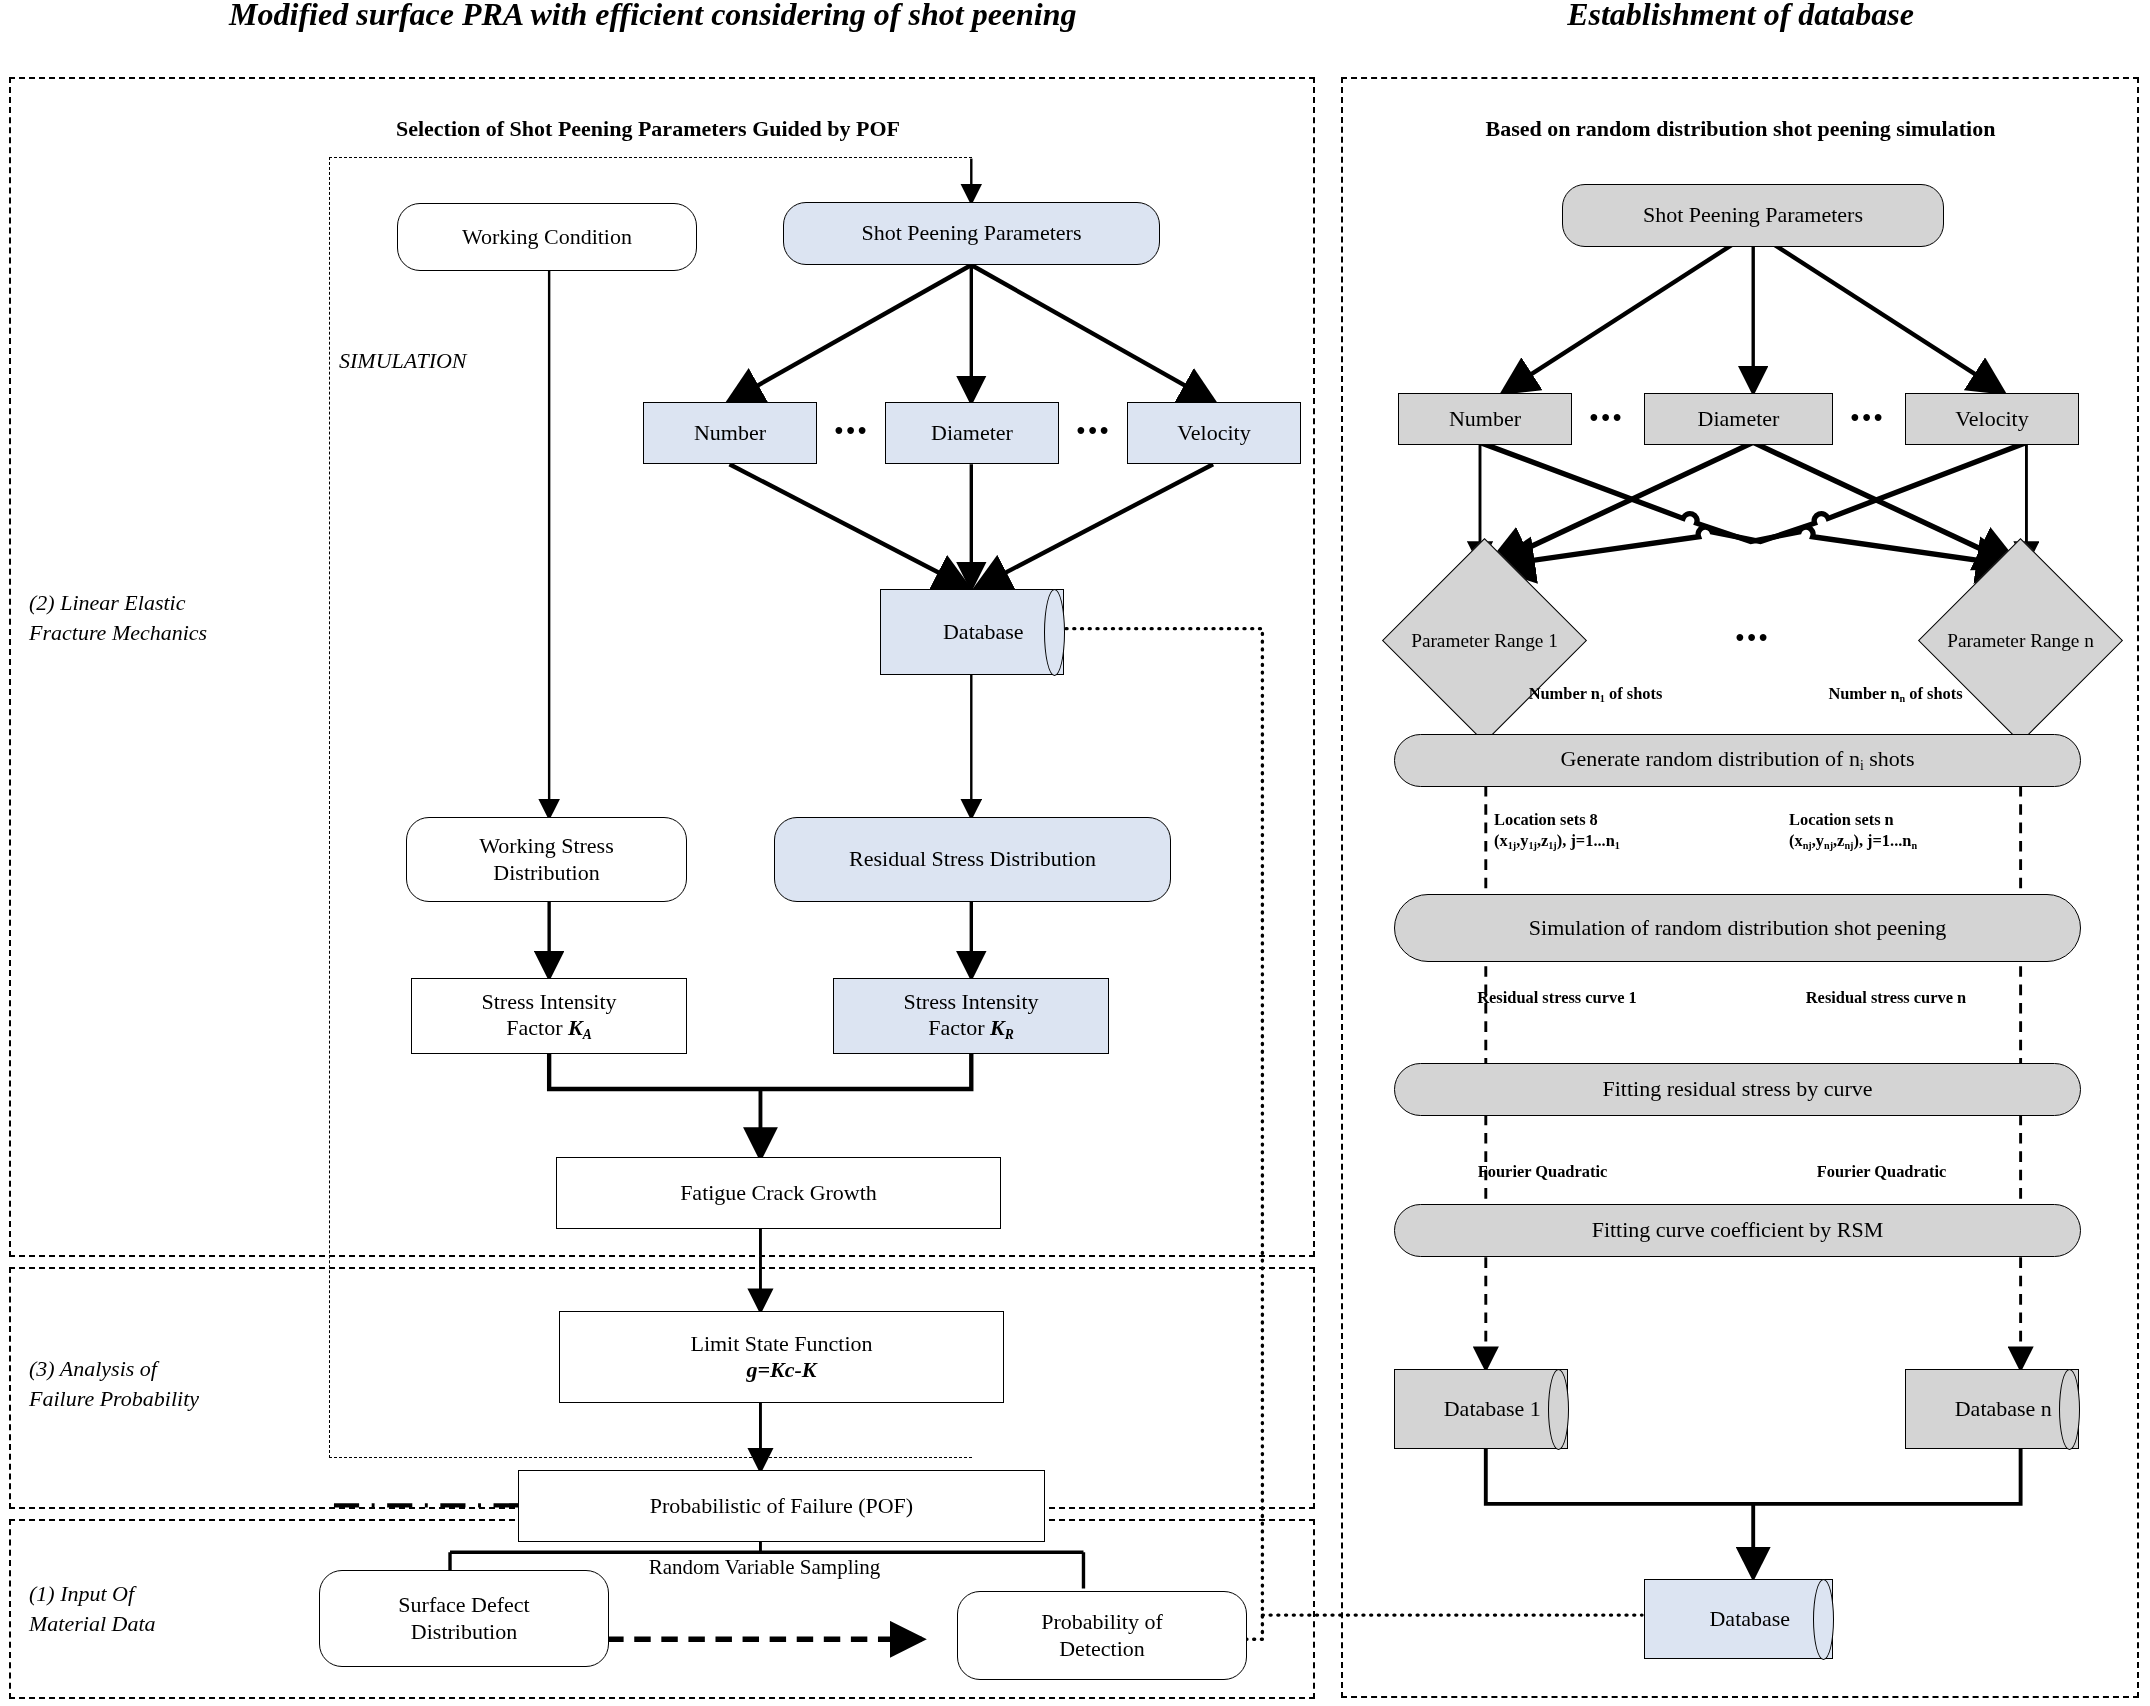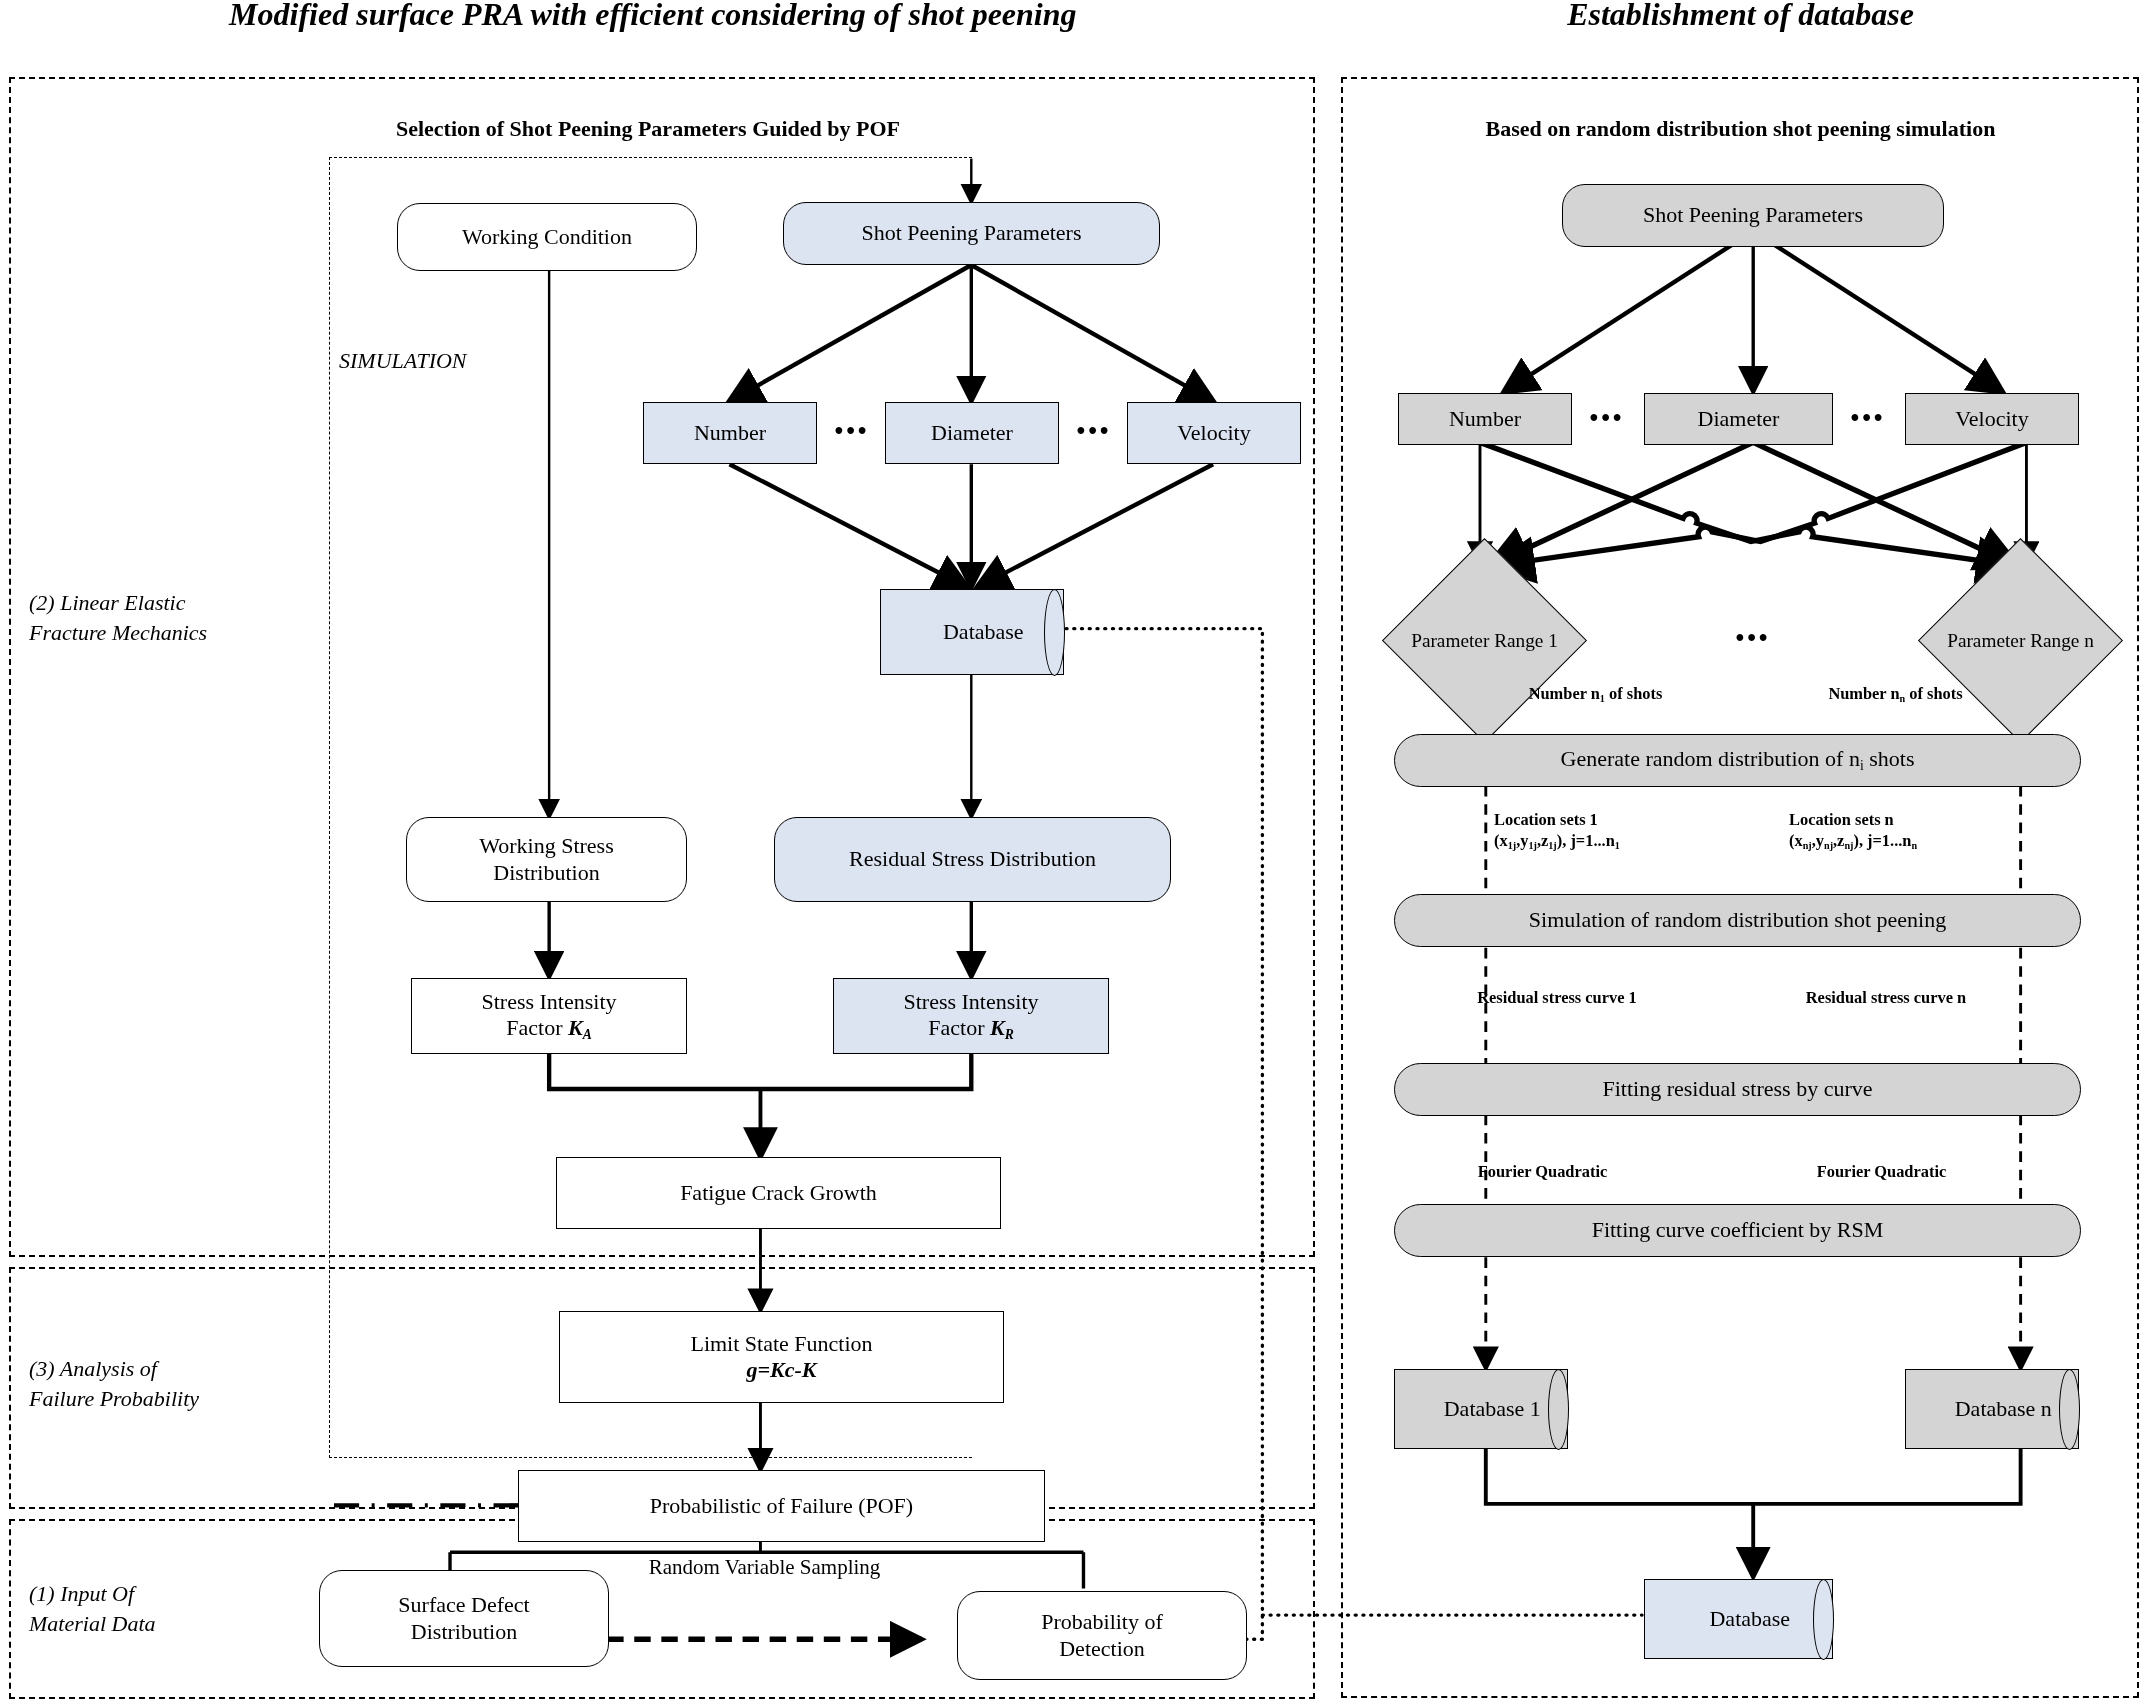--- a/index.html
+++ b/index.html
@@ -246,29 +246,29 @@
   </div>
   <div class="edge-lbl" style="left:1794px;top:683px;width:203px;">
     <span>Number n</span><sub>n</sub><span> of shots</span>
   </div>
 
   <div class="node stadium grey" style="left:1394px;top:734px;width:687px;height:53px;">
     <span><span>Generate random distribution of n</span><sub>i</sub><span> shots</span></span>
   </div>
 
   <div class="edge-lbl" style="left:1494px;top:809px;width:218px;text-align:left;">
-    <span>Location sets 1</span><br>
+    <span>Location sets 8</span><br>
     <span>(x<sub>1j</sub>,y<sub>1j</sub>,z<sub>1j</sub>), j=1...n<sub>1</sub></span>
   </div>
   <div class="edge-lbl" style="left:1789px;top:809px;width:222px;text-align:left;">
     <span>Location sets n</span><br>
     <span>(x<sub>nj</sub>,y<sub>nj</sub>,z<sub>nj</sub>), j=1...n<sub>n</sub></span>
   </div>
 
-  <div class="node stadium grey" style="left:1394px;top:894px;width:687px;height:53px;">Simulation of random distribution shot peening</div>
+  <div class="node stadium grey" style="left:1394px;top:894px;width:687px;height:68px;">Simulation of random distribution shot peening</div>
 
   <div class="edge-lbl" style="left:1436px;top:987px;width:242px;">Residual stress curve 1</div>
   <div class="edge-lbl" style="left:1765px;top:987px;width:242px;">Residual stress curve n</div>
 
   <div class="node stadium grey" style="left:1394px;top:1063px;width:687px;height:53px;">Fitting residual stress by curve</div>
 
   <div class="edge-lbl" style="left:1436px;top:1161px;width:213px;">Fourier Quadratic</div>
   <div class="edge-lbl" style="left:1775px;top:1161px;width:213px;">Fourier Quadratic</div>
 
   <div class="node stadium grey" style="left:1394px;top:1204px;width:687px;height:53px;">Fitting curve coefficient by RSM</div>

